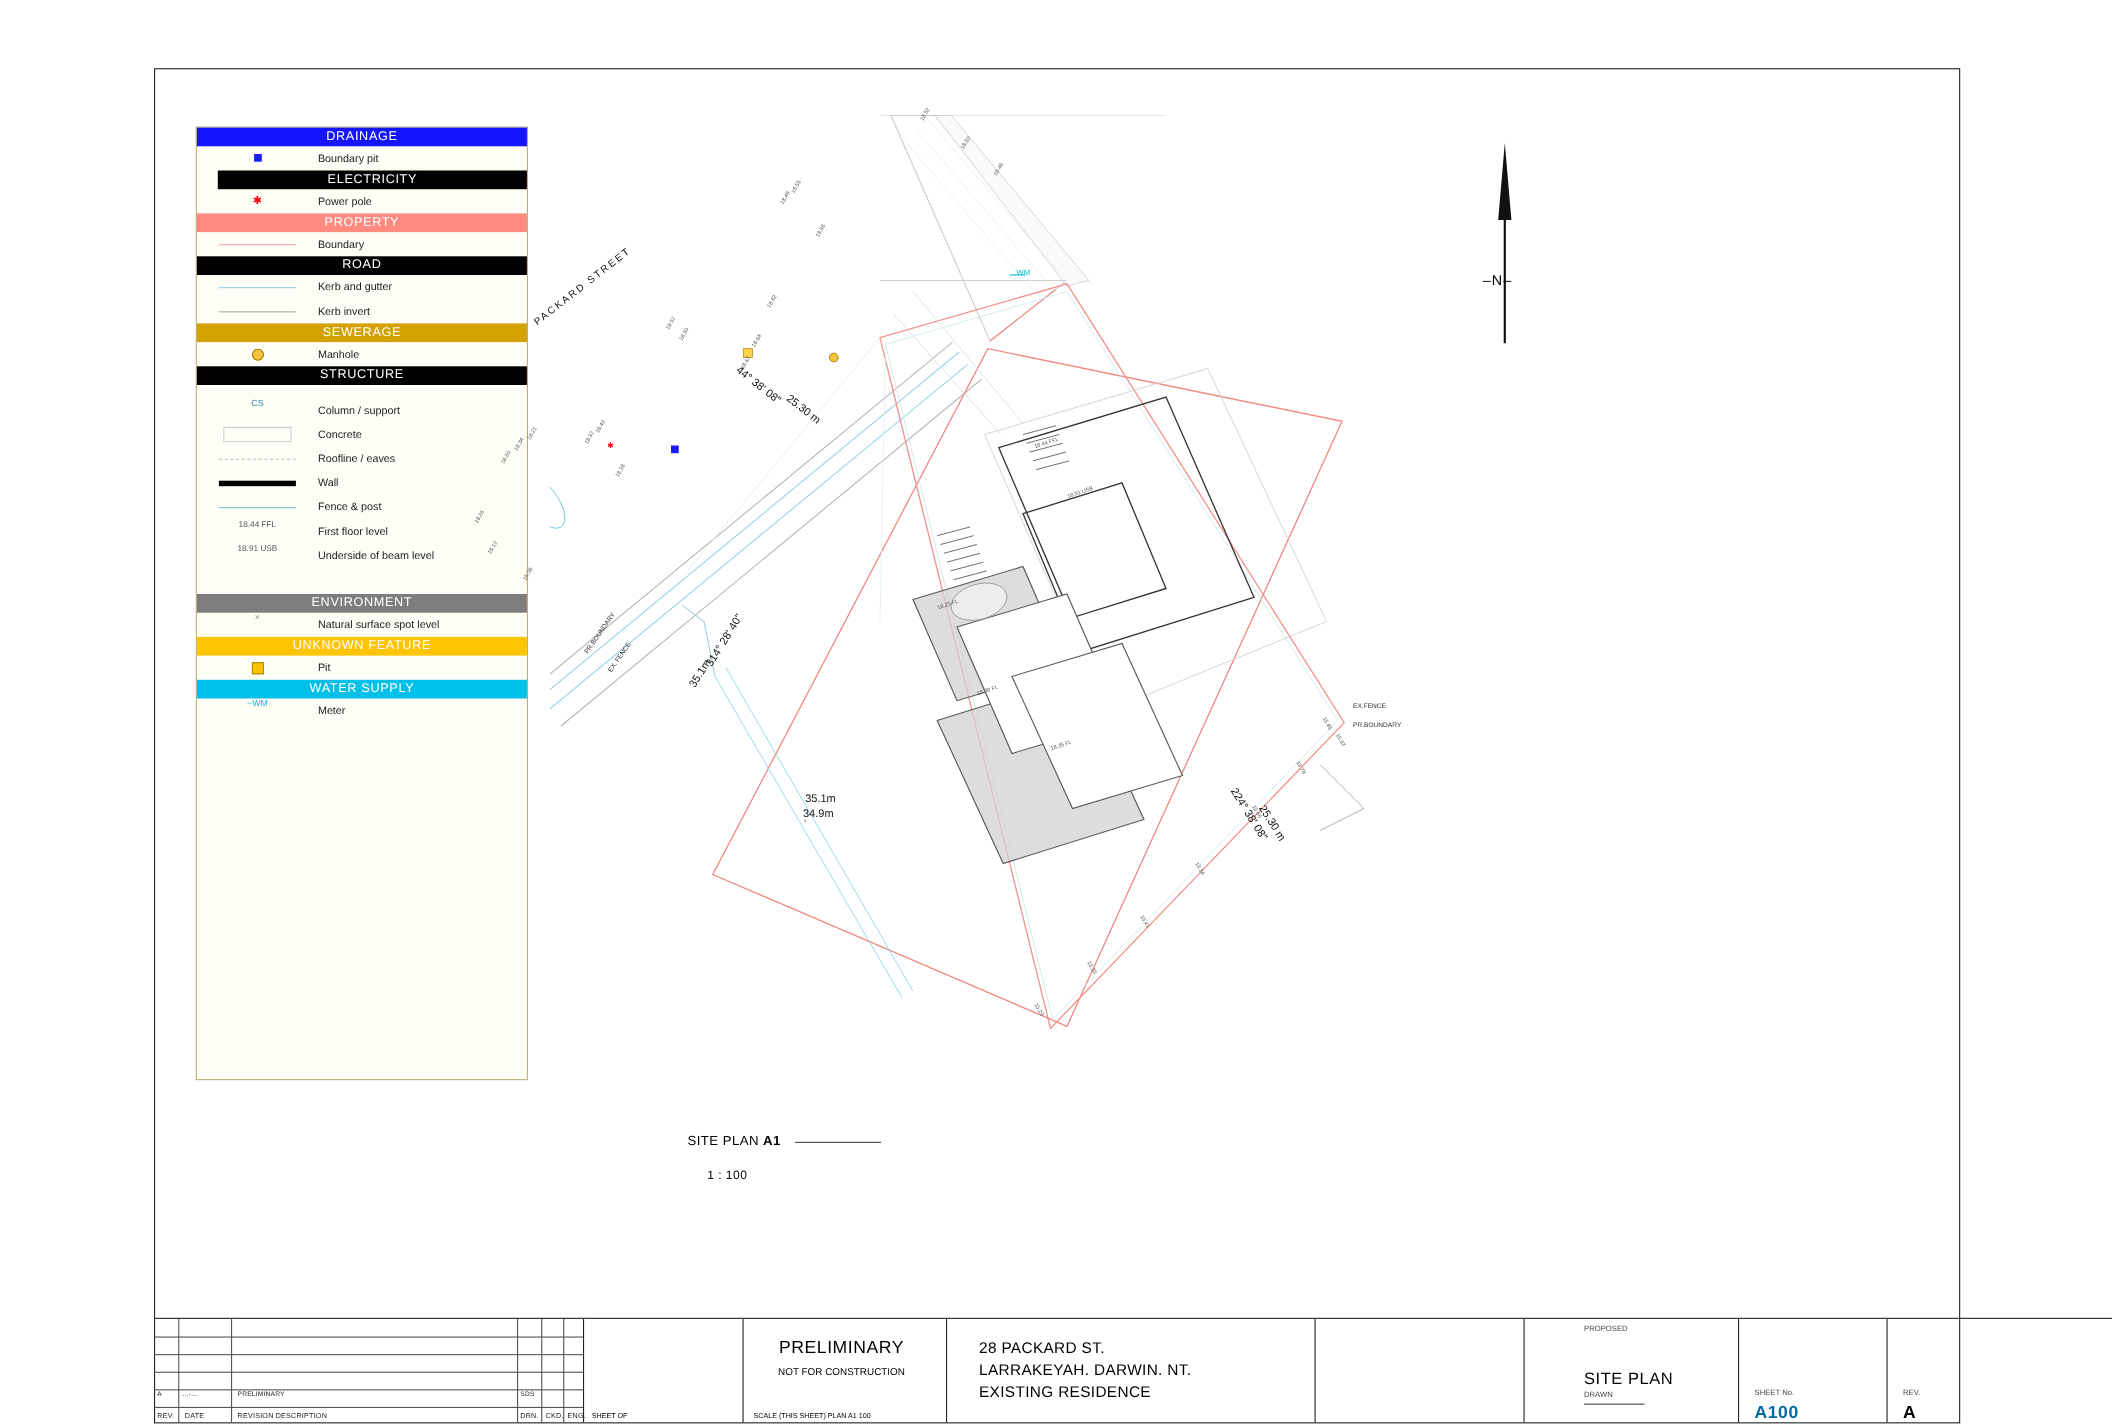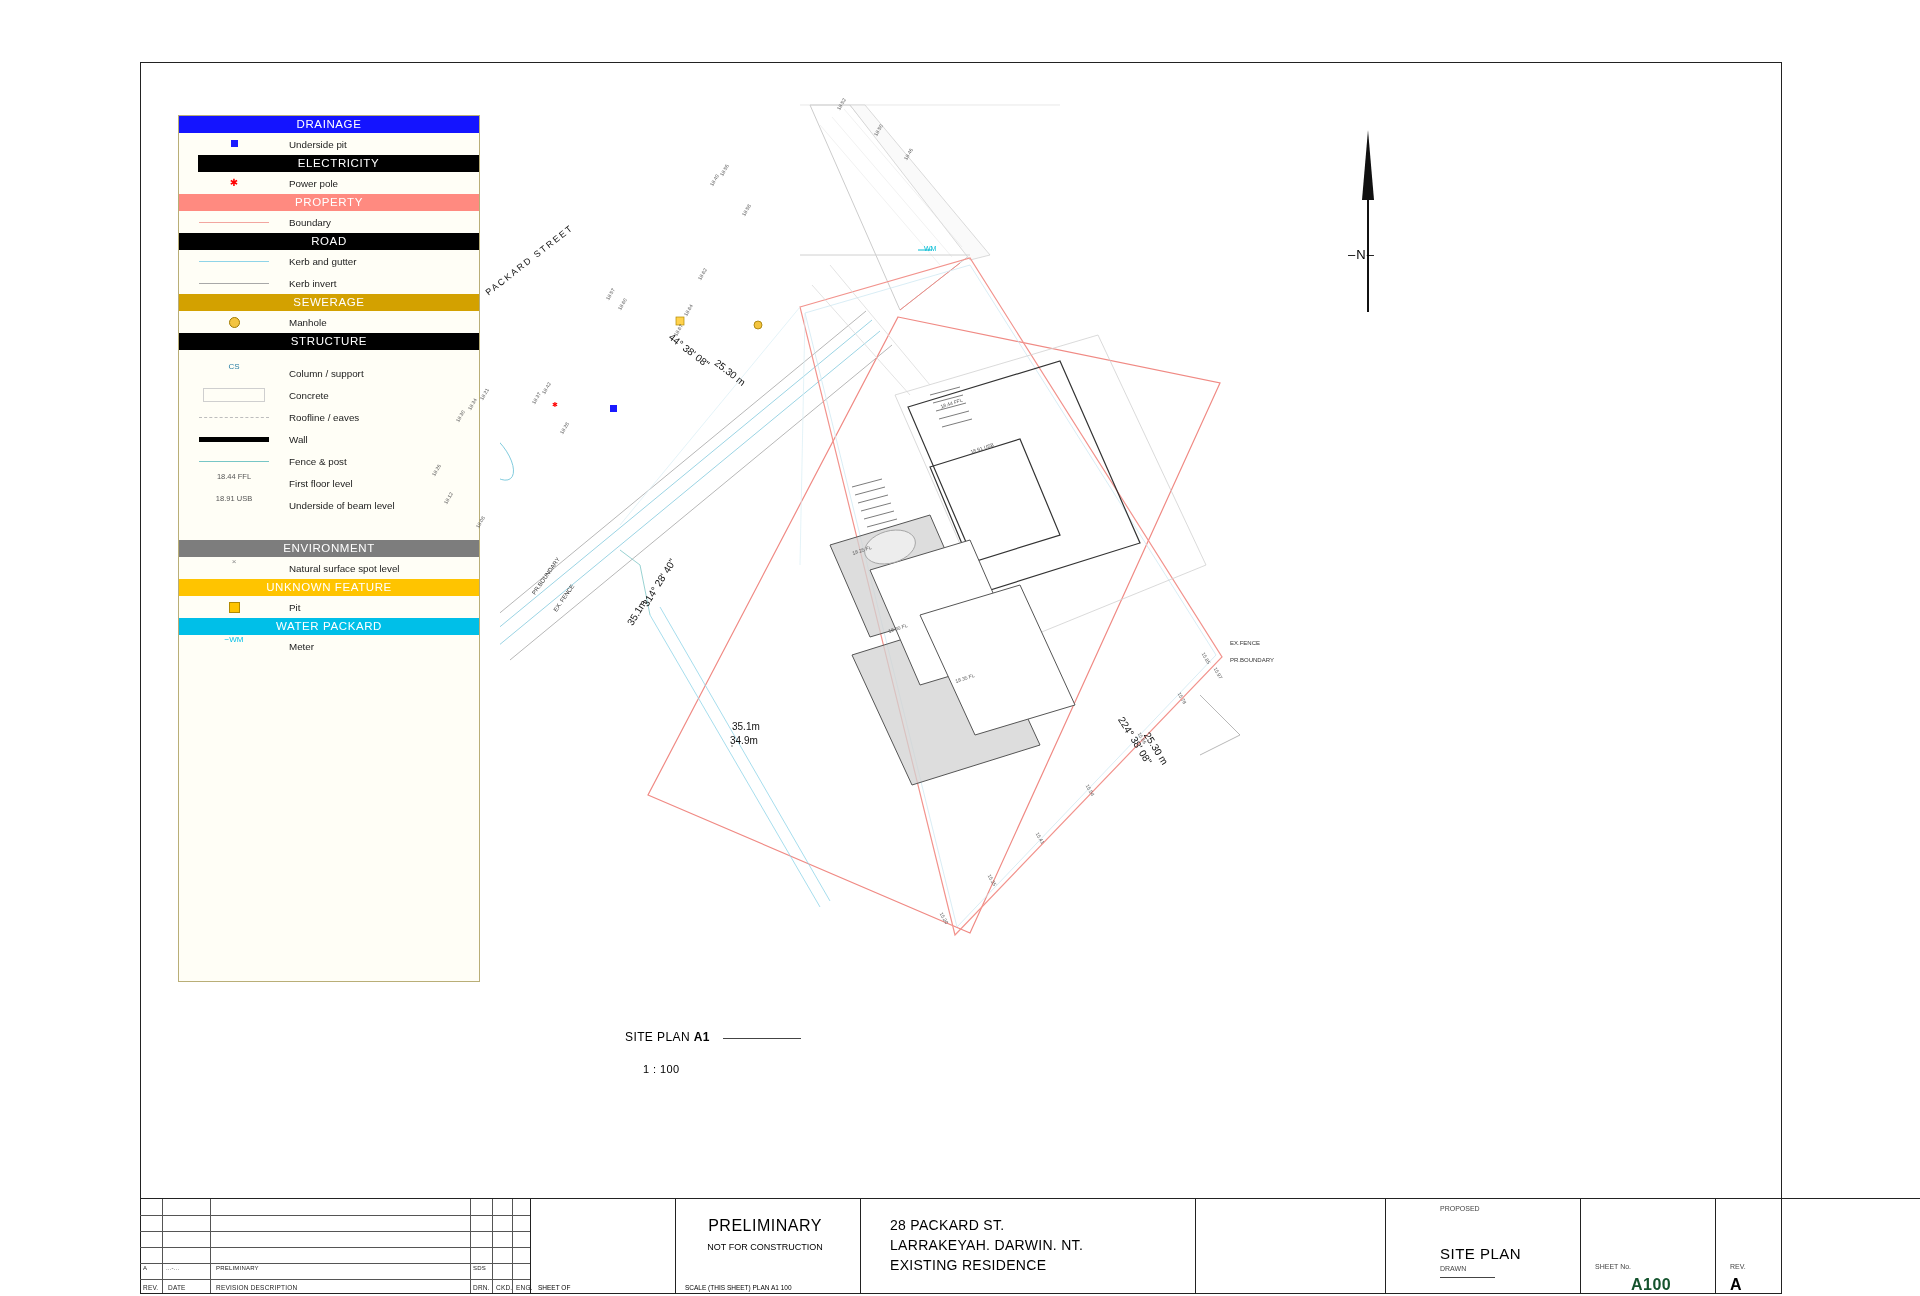--- a/index.html
+++ b/index.html
@@ -53,21 +53,21 @@
   .proj{position:absolute;left:750px;top:16px;font-size:14px;line-height:20px;letter-spacing:.3px;}
   .logo{position:absolute;left:1075px;top:16px;width:150px;}
   .logo .lg{background:#00a14b;color:#fff;font-size:27px;font-weight:bold;letter-spacing:1px;text-align:center;padding:2px 0 3px;}
   .logo .lg2{background:#111;color:#fff;font-size:6px;text-align:center;letter-spacing:.5px;padding:1px 0;}
   .logo .ph{font-size:7px;color:#2b6fb5;margin-top:8px;line-height:10px;}
   .dwg{position:absolute;left:1300px;top:6px;font-size:7px;color:#444;}
   .dwgtitle{position:absolute;left:1300px;top:46px;font-size:15px;letter-spacing:.5px;}
   .dwgsub{position:absolute;left:1300px;top:66px;font-size:7px;color:#444;}
   .dwgsub .ul{display:inline-block;border-bottom:.8px solid #444;width:55px;}
   .shno{position:absolute;left:1455px;top:64px;font-size:7px;color:#444;}
-  .shno b{display:block;font-size:16px;color:#14532d;margin-top:6px;letter-spacing:.5px;margin-left:36px;}
+  .shno b{display:block;font-size:16px;color:#0369a1;margin-top:6px;letter-spacing:.5px;}
   .revno{position:absolute;left:1590px;top:64px;font-size:7px;color:#444;}
   .revno b{display:block;font-size:16px;color:#000;margin-top:6px;}
 
   
   .north{position:absolute;left:1318px;top:120px;width:90px;height:190px;}
   .north .needle{position:absolute;left:44px;top:10px;width:0;height:0;border-left:6px solid transparent;border-right:6px solid transparent;border-bottom:70px solid #111;}
   .north .tail{position:absolute;left:49px;top:80px;width:2px;height:112px;background:#111;}
   .north .nlab{position:absolute;left:30px;top:127px;font-size:13px;letter-spacing:1px;}
 
   
@@ -88,21 +88,21 @@
 <body>
 
 <div id="sheet">
   <div class="frame"></div>
 
   <div class="legend">
 
     <div class="cat blue">DRAINAGE</div>
     <div class="row">
       <span class="sym"><span class="sq"></span></span>
-      <span class="lab">Underside pit</span>
+      <span class="lab">Boundary pit</span>
     </div>
 
     <div class="cat red">ELECTRICITY</div>
     <div class="row">
       <span class="sym"><span class="star">✱</span></span>
       <span class="lab">Power pole</span>
     </div>
 
     <div class="cat property">PROPERTY</div>
     <div class="row">
@@ -164,21 +164,21 @@
       <span class="sym nsl">×</span>
       <span class="lab">Natural surface spot level</span>
     </div>
 
     <div class="cat unknown">UNKNOWN FEATURE</div>
     <div class="row">
       <span class="sym"><span class="pit"></span></span>
       <span class="lab">Pit</span>
     </div>
 
-    <div class="cat water">WATER PACKARD</div>
+    <div class="cat water">WATER SUPPLY</div>
     <div class="row">
       <span class="sym meter">−WM</span>
       <span class="lab">Meter</span>
     </div>
   </div>
 
   <div class="north">
     <div class="needle"></div>
     <div class="tail"></div>
     <div class="nlab">–<span>N</span>–</div>

